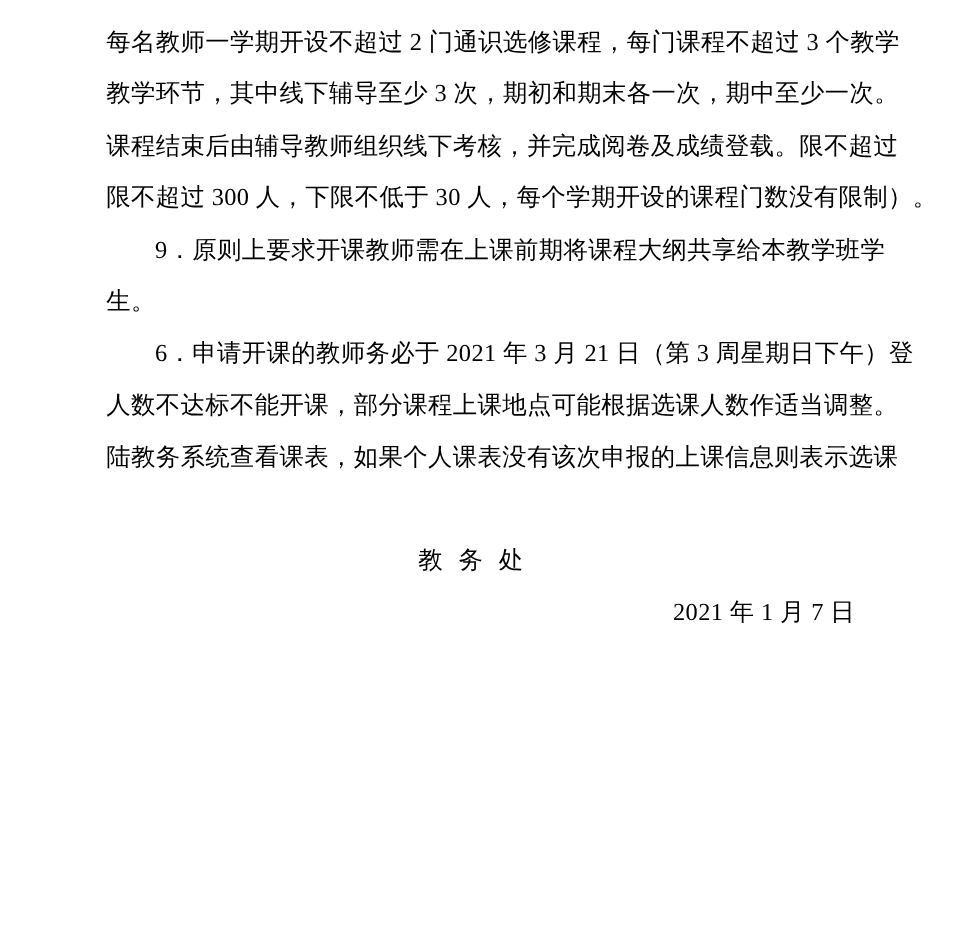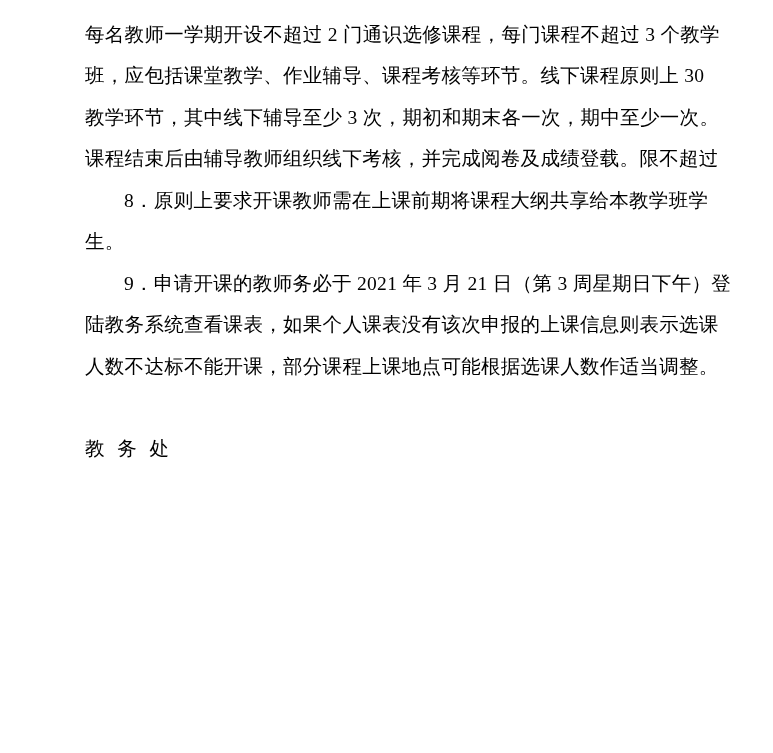--- a/index.html
+++ b/index.html
@@ -34,39 +34,40 @@
     white-space: pre;
     text-align: left;
   }
   .line.indent {
     padding-left: 39px;
   }
   .line.blank {
     
   }
   .line.sig-dept {
-    text-align: left;
+    text-align: center;
     padding-right: 40px;
     letter-spacing: 1px;
   }
   .line.sig-date {
     text-align: right;
     padding-right: 25px;
   }
 </style>
 </head>
 <body>
 
 <div class="page">
   <div class="text-block">
     <div class="line">每名教师一学期开设不超过 2 门通识选修课程，每门课程不超过 3 个教学</div>
-    <div class="line">班，应包括课堂教学、作业辅导、课程考核等环节。线下课程原则上 30</div>
     <div class="line">教学环节，其中线下辅导至少 3 次，期初和期末各一次，期中至少一次。</div>
     <div class="line">课程结束后由辅导教师组织线下考核，并完成阅卷及成绩登载。限不超过</div>
-    <div class="line indent">8．原则上要求开课教师需在上课前期将课程大纲共享给本教学班学</div>
+    <div class="line">限不超过 300 人，下限不低于 30 人，每个学期开设的课程门数没有限制）。</div>
+    <div class="line indent">9．原则上要求开课教师需在上课前期将课程大纲共享给本教学班学</div>
     <div class="line">生。</div>
-    <div class="line indent">9．申请开课的教师务必于 2021 年 3 月 21 日（第 3 周星期日下午）登</div>
+    <div class="line indent">6．申请开课的教师务必于 2021 年 3 月 21 日（第 3 周星期日下午）登</div>
+    <div class="line">人数不达标不能开课，部分课程上课地点可能根据选课人数作适当调整。</div>
     <div class="line">陆教务系统查看课表，如果个人课表没有该次申报的上课信息则表示选课</div>
-    <div class="line">人数不达标不能开课，部分课程上课地点可能根据选课人数作适当调整。</div>
     <div class="line blank"></div>
     <div class="line sig-dept">教  务  处</div>
+    <div class="line sig-date">2021 年 1 月 7 日</div>
   </div>
 </div>
 
 </body></html>

